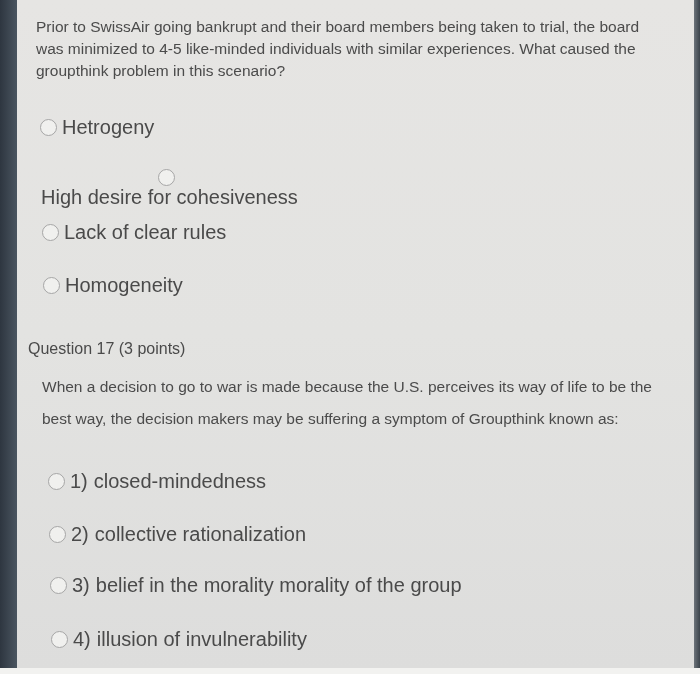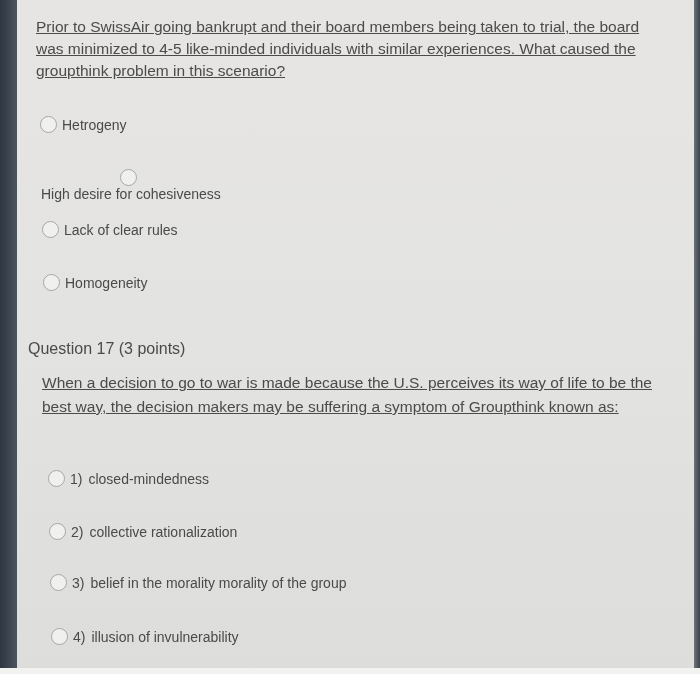--- a/index.html
+++ b/index.html
@@ -38,52 +38,51 @@
       position: absolute;
       left: 0; bottom: 0;
       width: 700px; height: 6px;
       background: #f2f2f0;
     }
     .prompt {
       position: absolute;
       color: #4b4b4b;
       font-size: 15.5px;
       line-height: 22px;
-      text-decoration: underline;
     }
     .prompt-1 {
       left: 19px;
       top: 16px;
       width: 620px;
     }
     .prompt-2 {
       left: 25px;
       top: 371px;
       width: 620px;
-      line-height: 24px;
+      line-height: 32px;
     }
     .q-heading {
       position: absolute;
       left: 11px;
       top: 340px;
       font-size: 16px;
       color: #4a4a4a;
     }
     .q-heading .q-title {
       font-weight: normal;
     }
     .q-heading .q-points {
       font-weight: normal;
     }
     .option {
       position: absolute;
       display: flex;
       align-items: center;
       color: #4a4a4a;
-      font-size: 14px;
+      font-size: 20px;
       cursor: pointer;
     }
     .radio {
       width: 17px;
       height: 17px;
       border-radius: 50%;
       border: 1.4px solid #a6a6a6;
       background: #f0f0ee;
       box-sizing: border-box;
       margin-right: 5px;

